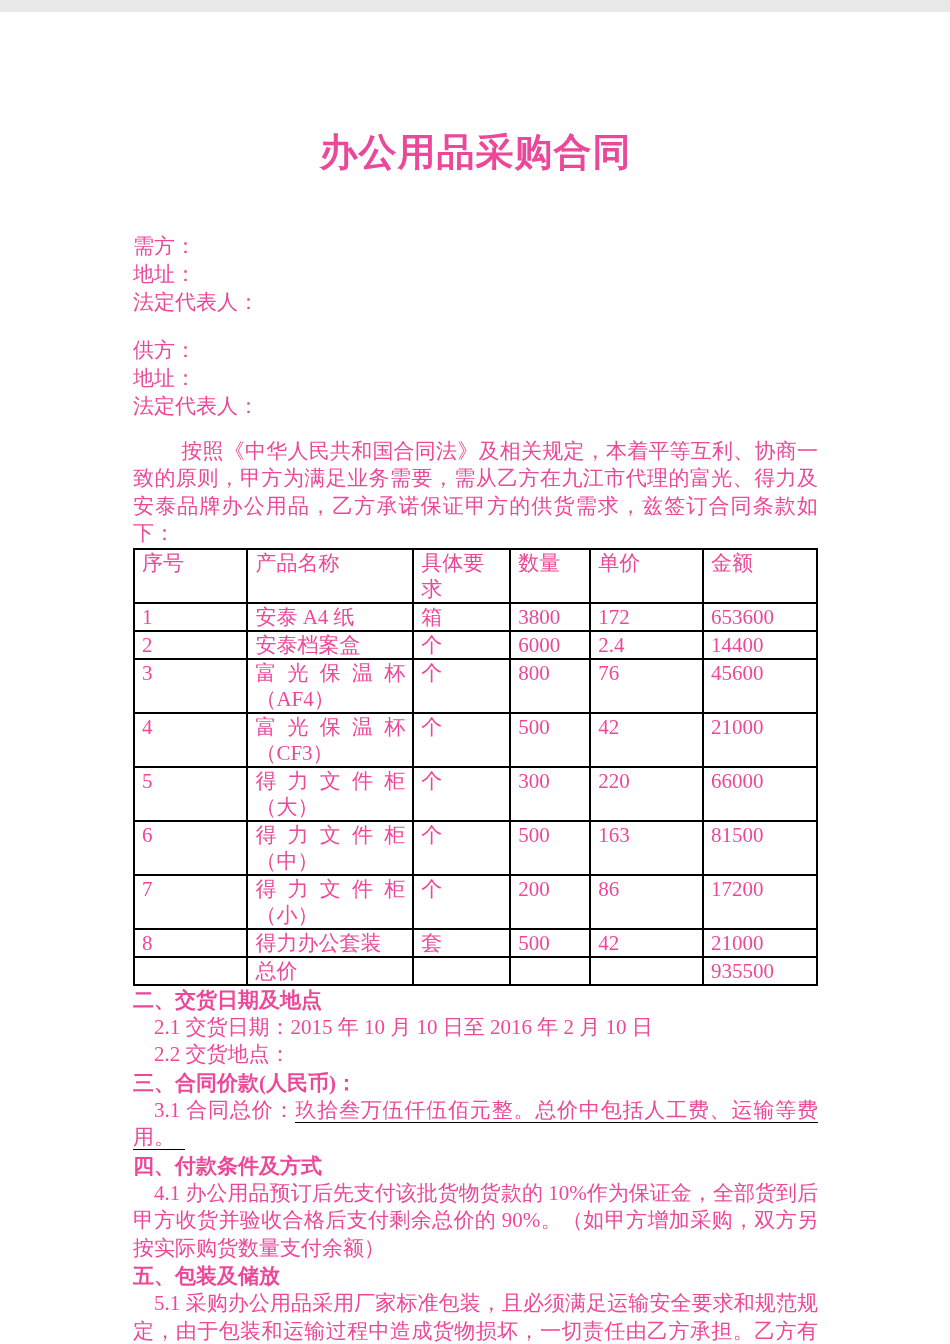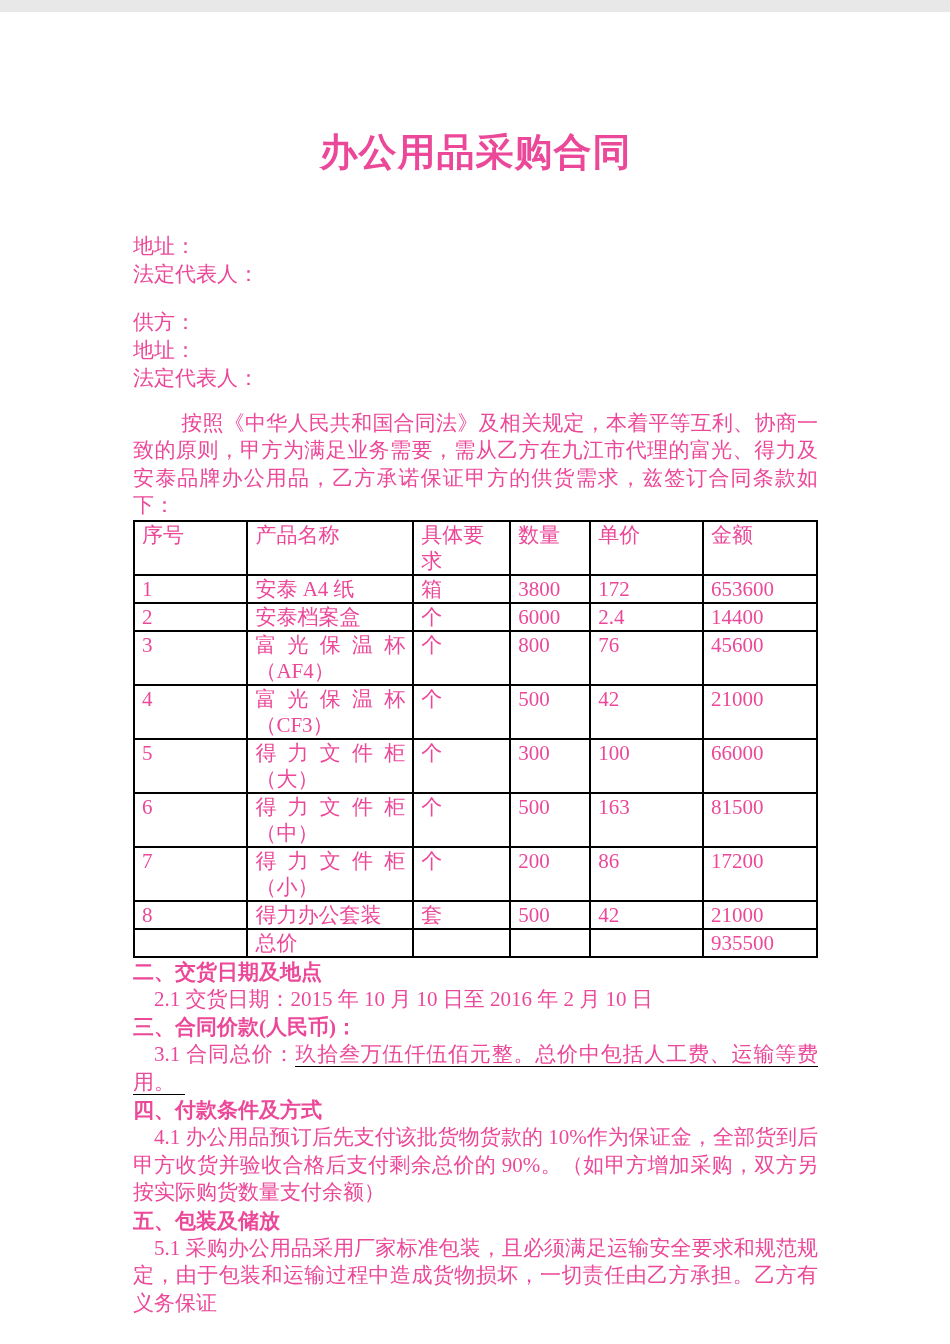--- a/index.html
+++ b/index.html
@@ -71,20 +71,21 @@
   }
 </style>
 </head>
 <body>
 
 <div class="page">
 
   <h1 class="doc-title">办公用品采购合同</h1>
 
   <div class="party party-demander">
+    <p>需方：</p>
     <p>地址：</p>
     <p>法定代表人：</p>
   </div>
 
   <div class="party party-supplier">
     <p>供方：</p>
     <p>地址：</p>
     <p>法定代表人：</p>
   </div>
 
@@ -141,21 +142,21 @@
           <td>个</td>
           <td>500</td>
           <td>42</td>
           <td>21000</td>
         </tr>
         <tr>
           <td>5</td>
           <td><span class="spread">得力文件柜</span>（大）</td>
           <td>个</td>
           <td>300</td>
-          <td>100</td>
+          <td>220</td>
           <td>66000</td>
         </tr>
         <tr>
           <td>6</td>
           <td><span class="spread">得力文件柜</span>（中）</td>
           <td>个</td>
           <td>500</td>
           <td>163</td>
           <td>81500</td>
         </tr>
@@ -181,20 +182,21 @@
           <td></td>
           <td></td>
           <td></td>
           <td>935500</td>
         </tr>
       </tbody>
   </table>
 
   <h2 class="sec-heading">二、交货日期及地点</h2>
   <p class="item">2.1 交货日期：2015 年 10 月 10 日至 2016 年 2 月 10 日</p>
+  <p class="item">2.2 交货地点：</p>
 
   <h2 class="sec-heading">三、合同价款(人民币)：</h2>
   <p class="item"><span>3.1 合同总价：</span><span class="u">玖拾叁万伍仟伍佰元整。总价中包括人工费、运输等费用。</span></p>
 
   <h2 class="sec-heading">四、付款条件及方式</h2>
   <p class="item">4.1 办公用品预订后先支付该批货物货款的 10%作为保证金，全部货到后甲方收货并验收合格后支付剩余总价的 90%。（如甲方增加采购，双方另按实际购货数量支付余额）</p>
 
   <h2 class="sec-heading">五、包装及储放</h2>
   <p class="item">5.1 采购办公用品采用厂家标准包装，且必须满足运输安全要求和规范规定，由于包装和运输过程中造成货物损坏，一切责任由乙方承担。乙方有义务保证</p>
 

